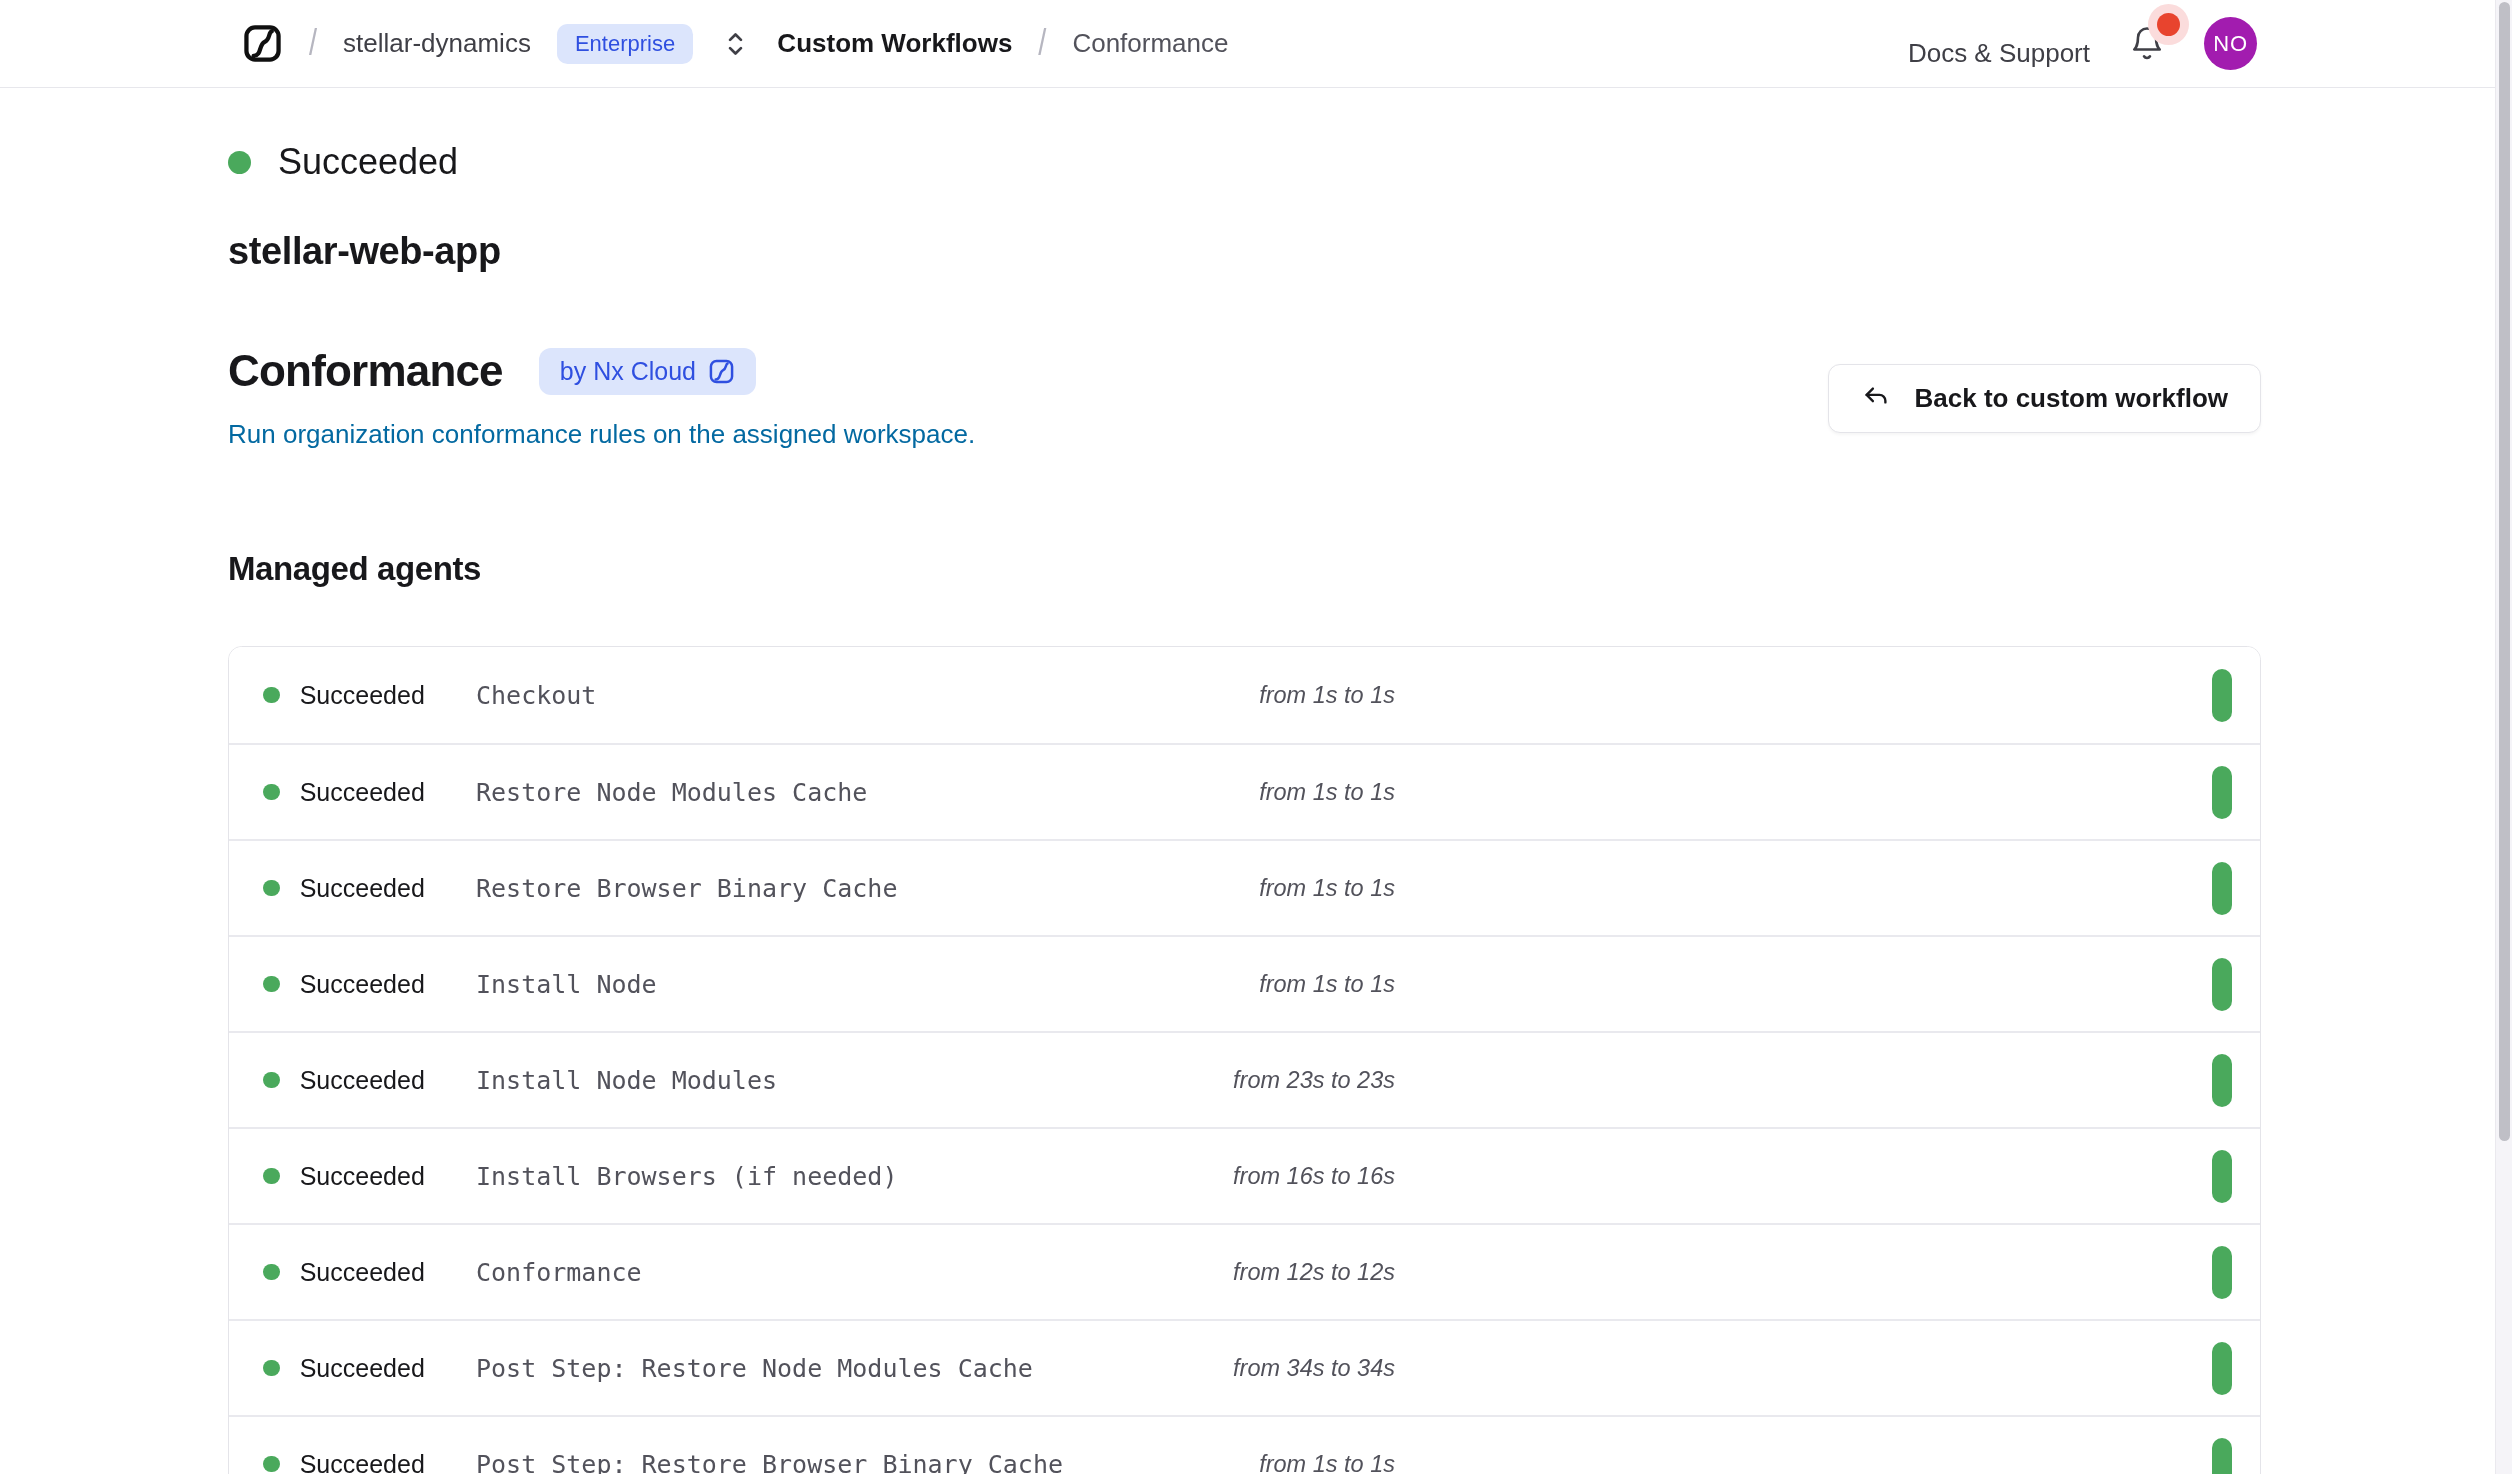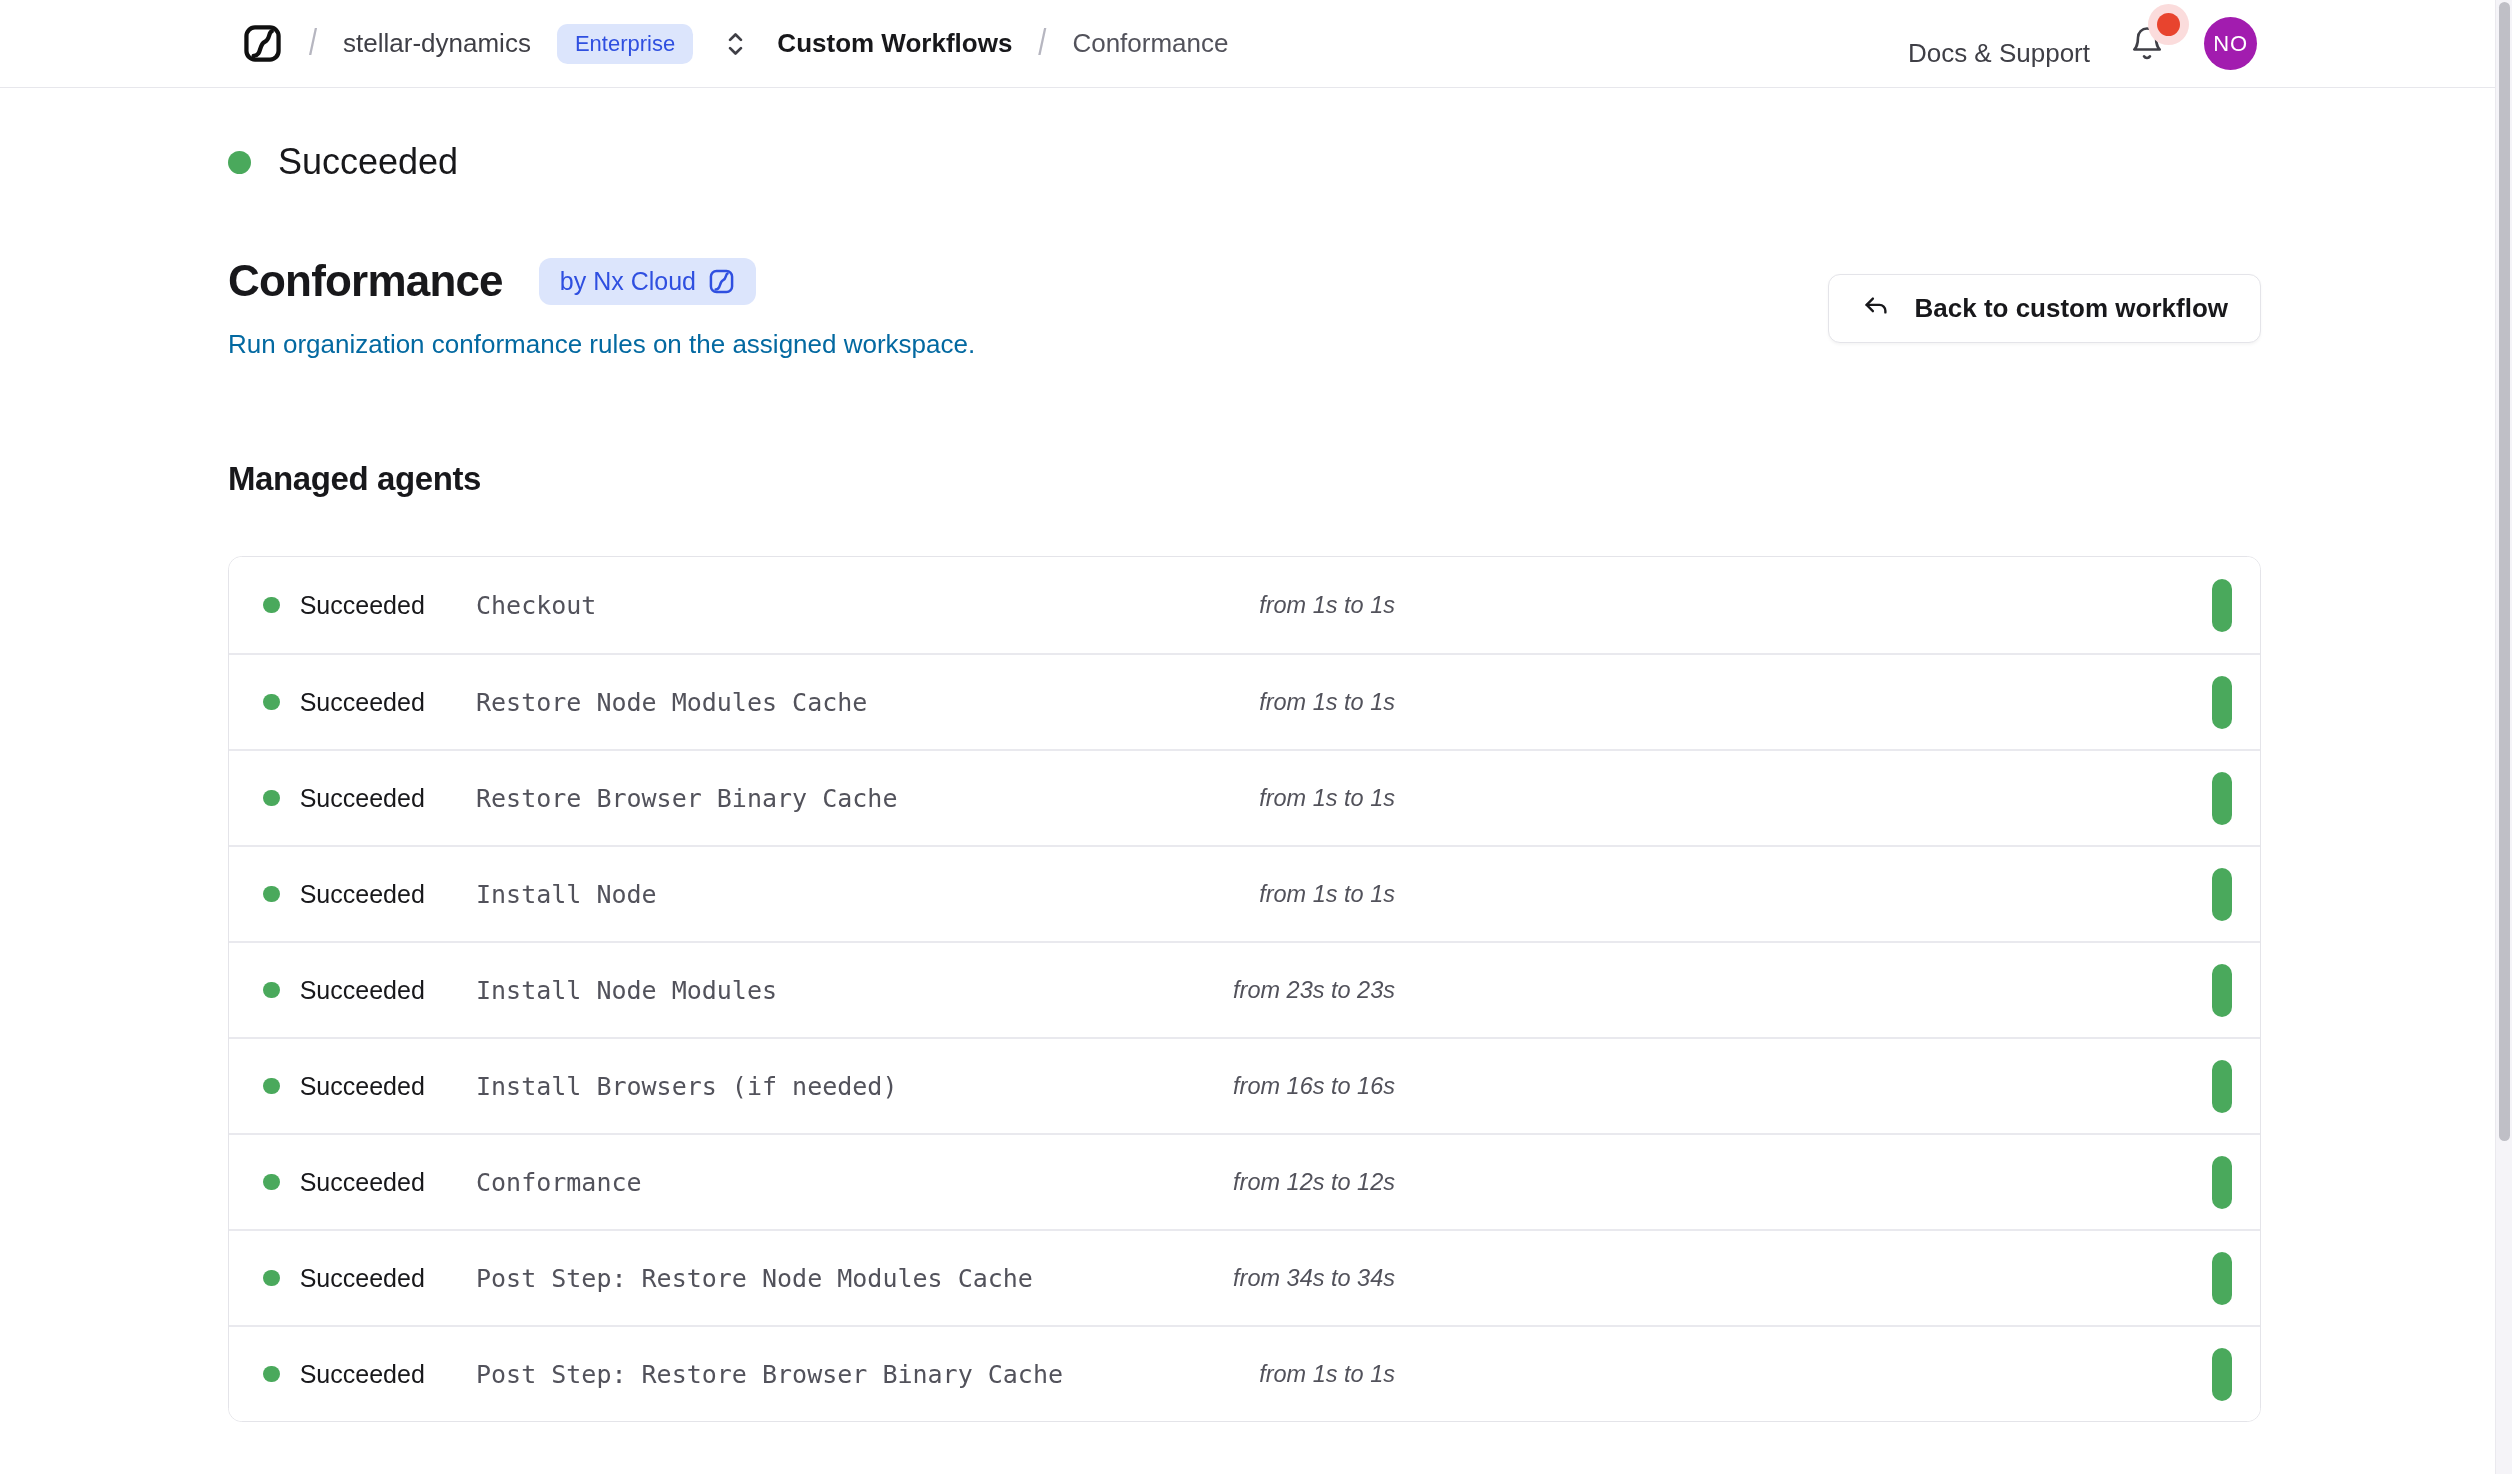--- a/index.html
+++ b/index.html
@@ -113,20 +113,21 @@
   </div>
 </header>
 
 <main class="main">
 
   <div class="status-row">
     <span class="status-dot-lg" style="background: rgb(74, 169, 92);"></span>
     <span class="status-text-lg">Succeeded</span>
   </div>
 
+  <h2 class="workspace-title">stellar-web-app</h2>
 
   <div class="section-head">
     <div class="section-left">
       <div class="title-row">
         <h1 class="page-h1">Conformance</h1>
         <span class="badge-nxcloud" style="background: rgb(220, 229, 252); color: rgb(47, 79, 224);">
           <span>by Nx Cloud</span>
           <svg viewBox="0 0 24 24" fill="none" stroke="#2f4fe0" stroke-width="2.2" stroke-linecap="round" stroke-linejoin="round">
             <rect x="2.6" y="2.6" width="18.8" height="18.8" rx="5"></rect>
             <path d="M6.8 19.2 C 11.6 19.2, 9.8 12.6, 13.2 11.1 C 16.6 9.6, 15.4 5.4, 17.4 4.9"></path>

